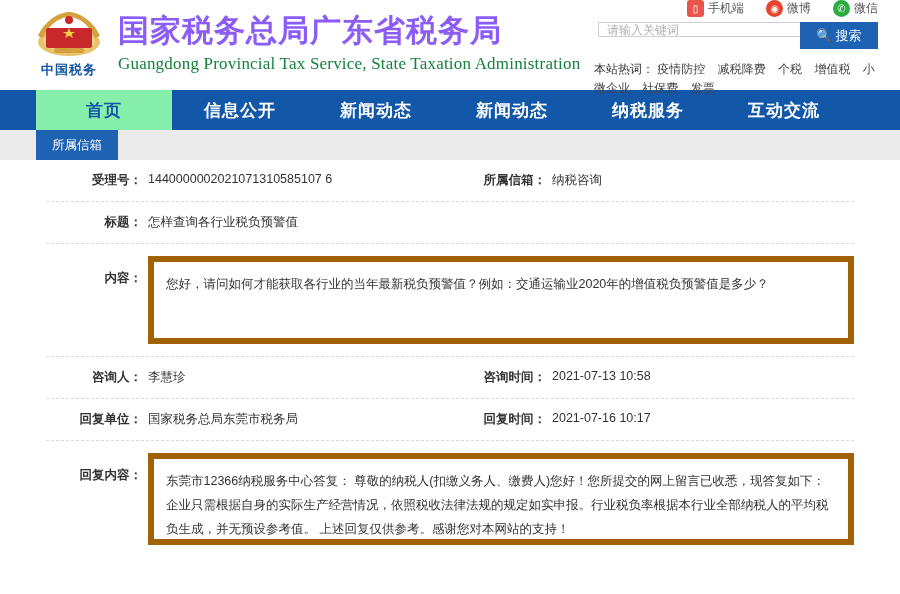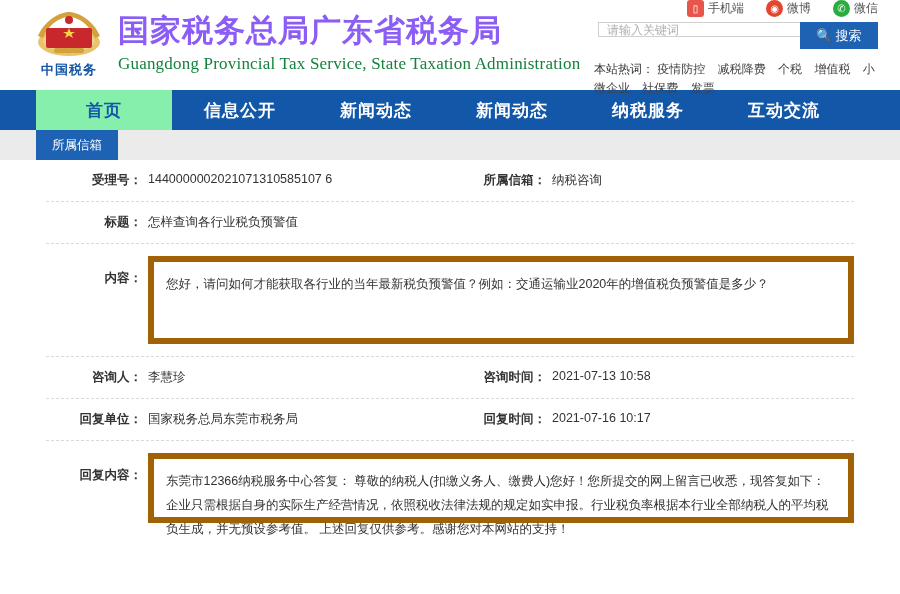--- a/index.html
+++ b/index.html
@@ -189,21 +189,21 @@
     border: 6px solid #a16207;
     background: #fff;
     margin-left: 6px;
     flex: 1;
     font-size: 12.5px;
     color: #333;
     line-height: 24px;
     padding: 10px 12px;
   }
   .box.content-box { height: 88px; }
-  .box.reply-box { height: 70px; }
+  .box.reply-box { height: 92px; }
 
   .row-boxed { align-items: flex-start; }
   .row-boxed .lbl { padding-top: 14px; }
 </style>
 </head>
 <body>
 
 <div class="page">
 
   <div class="header">

